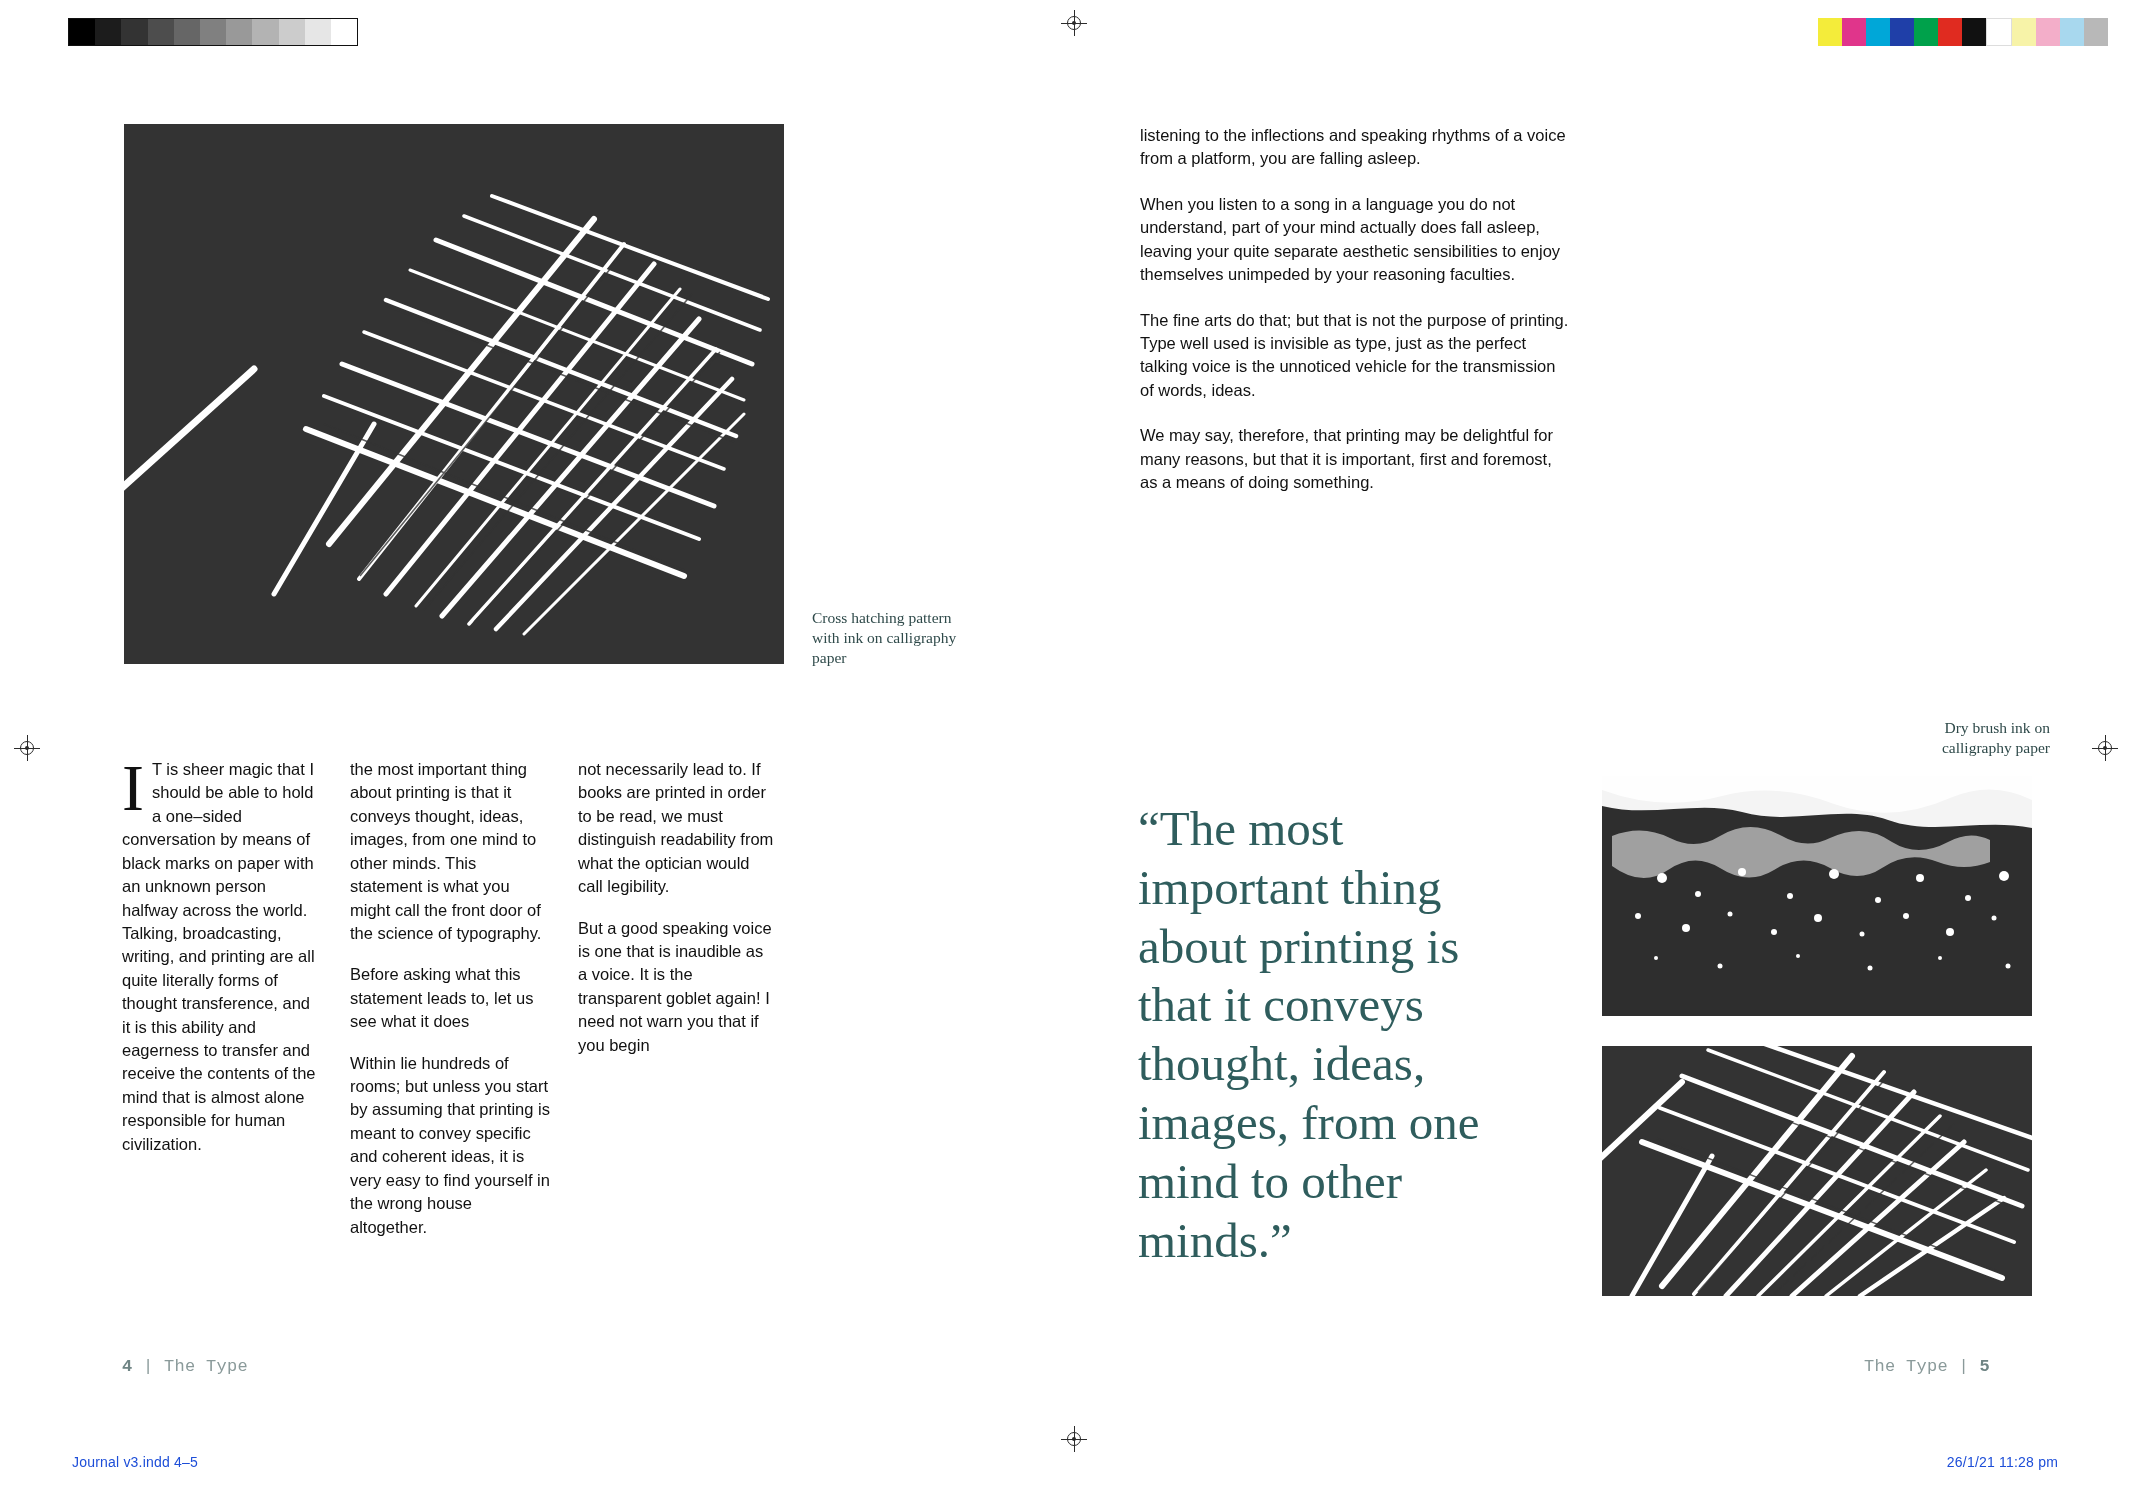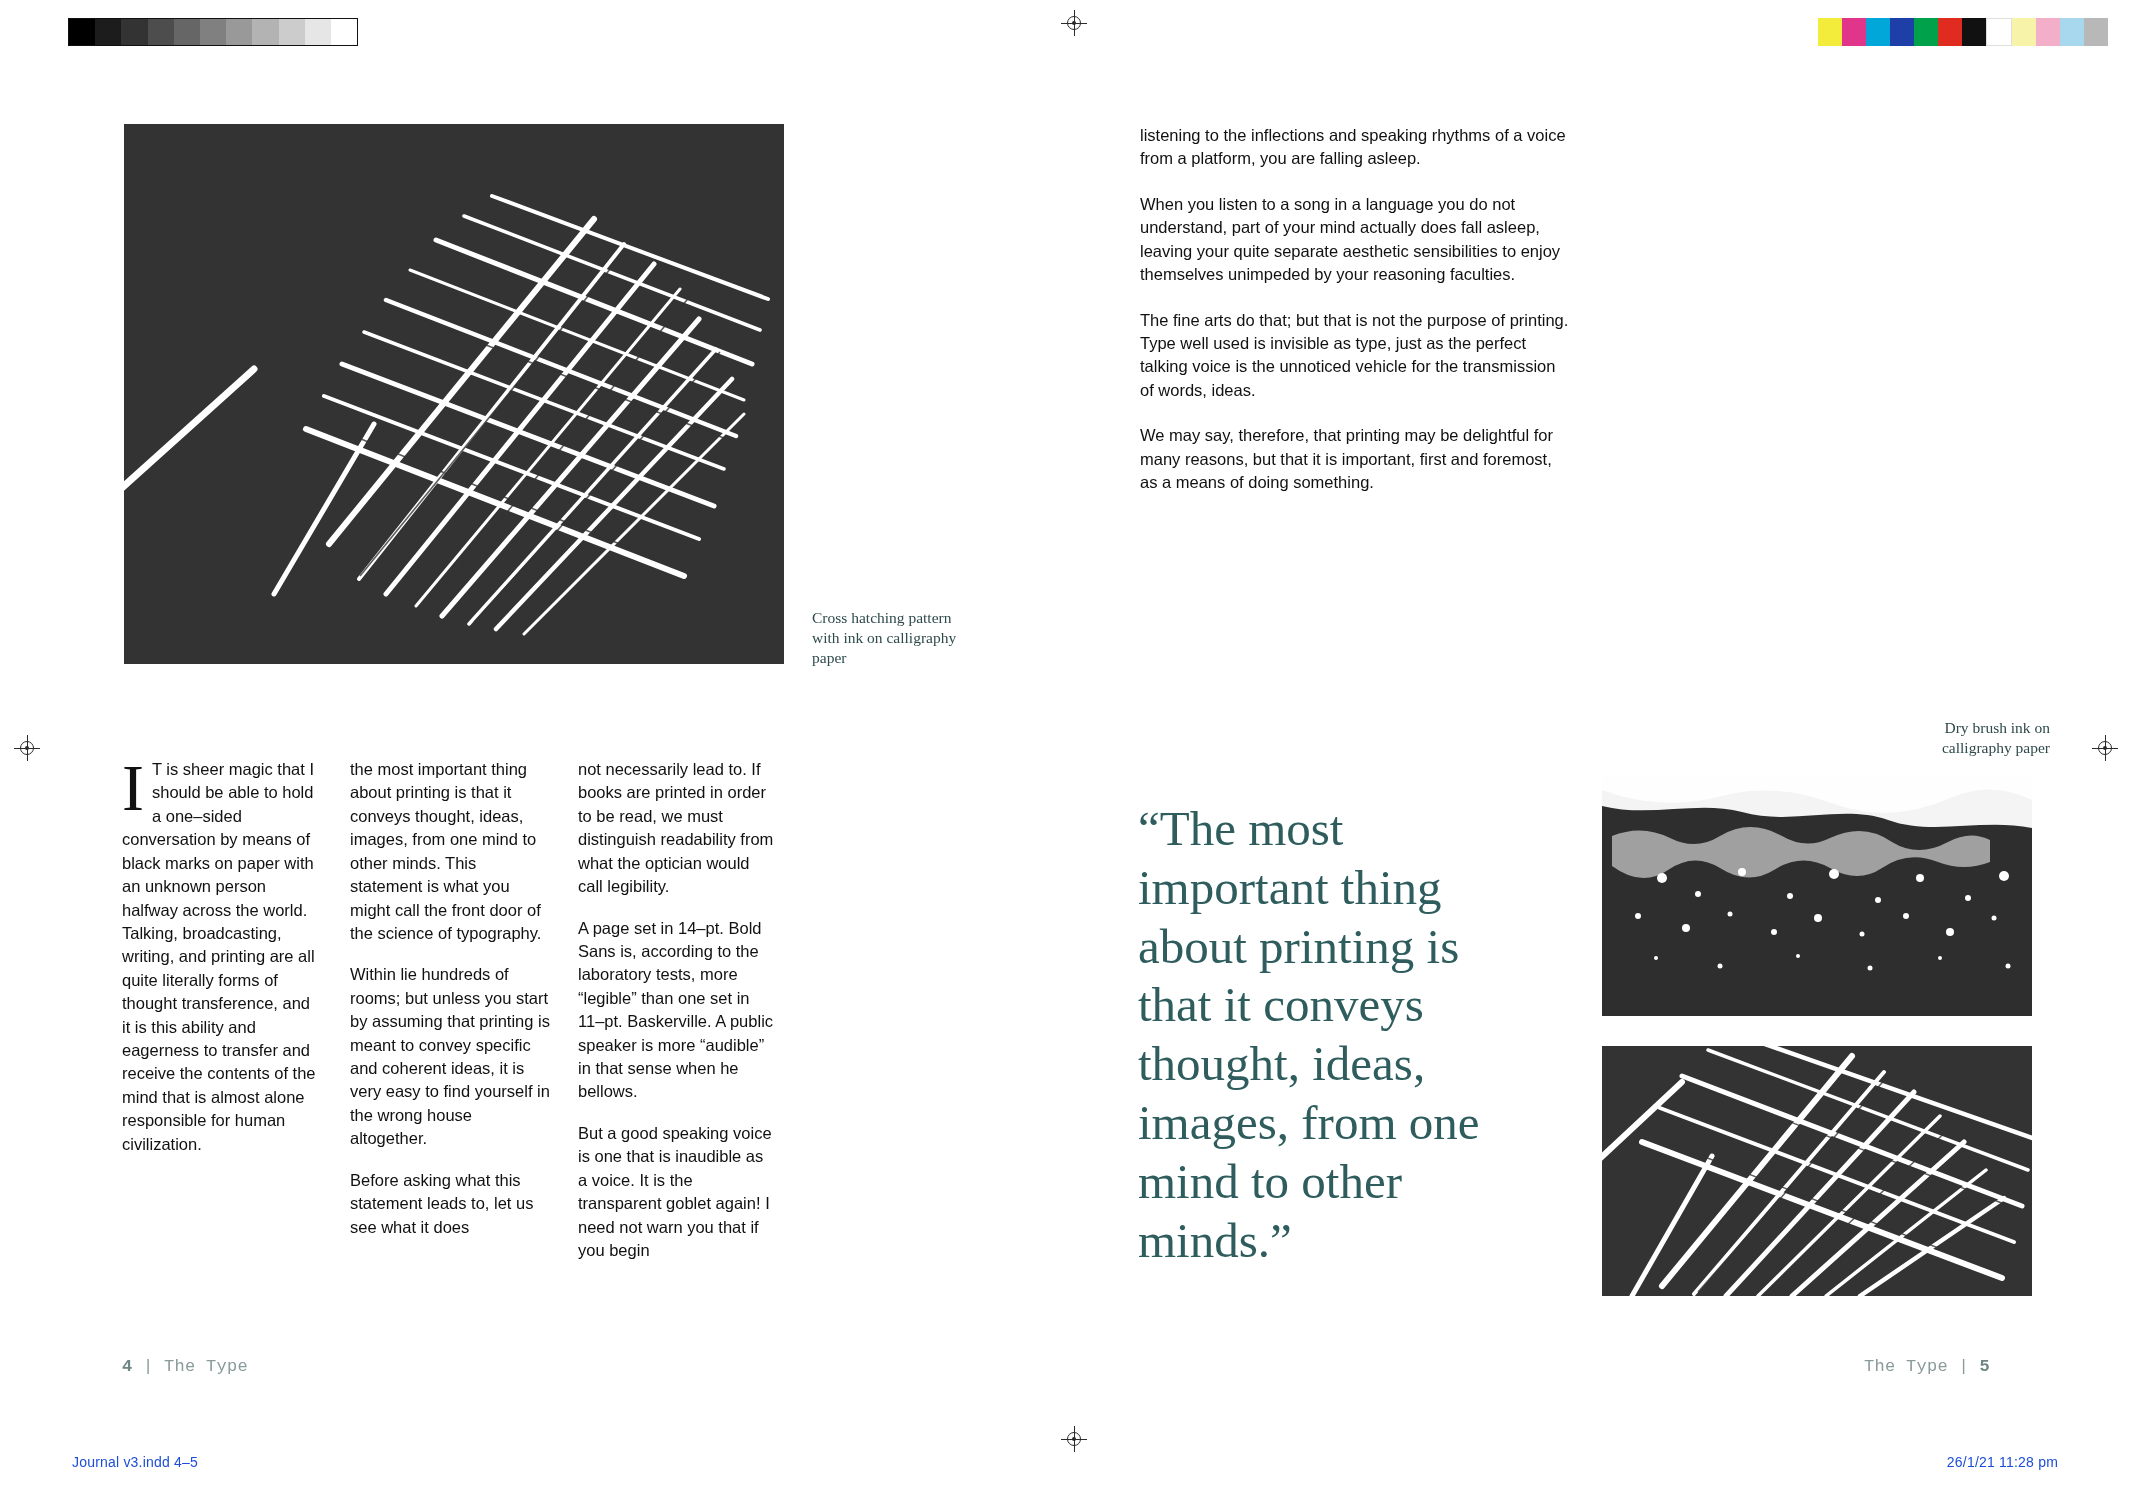--- a/index.html
+++ b/index.html
@@ -273,27 +273,26 @@
   </div>
 
   <div class="caption caption-hero">Cross hatching pattern with ink on calligraphy paper</div>
 
   <div class="col col-1">
     <p><span class="dropcap">I</span><span>T is sheer magic that I should be able to hold a one–sided conversation by means of black marks on paper with an unknown person halfway across the world. Talking, broadcasting, writing, and printing are all quite literally forms of thought transference, and it is this ability and eagerness to transfer and receive the contents of the mind that is almost alone responsible for human civilization.</span></p>
   </div>
 
   <div class="col col-2">
     <p>the most important thing about printing is that it conveys thought, ideas, images, from one mind to other minds. This statement is what you might call the front door of the science of typography.</p>
+    <p>Before asking what this statement leads to, let us see what it does</p>
     <p>Within lie hundreds of rooms; but unless you start by assuming that printing is meant to convey specific and coherent ideas, it is very easy to find yourself in the wrong house altogether.</p>
-    <p>Before asking what this statement leads to, let us see what it does</p>
   </div>
 
   <div class="col col-3">
     <p>not necessarily lead to. If books are printed in order to be read, we must distinguish readability from what the optician would call legibility.</p>
-    <p>A page set in 14–pt. Bold Sans is, according to the laboratory tests, more “legible” than one set in 11–pt. Baskerville. A public speaker is more “audible” in that sense when he bellows.</p>
     <p>But a good speaking voice is one that is inaudible as a voice. It is the transparent goblet again! I need not warn you that if you begin</p>
   </div>
 
   <div class="folio folio-left">
     <b>4</b>
     <span>|</span>
     <span>The Type</span>
   </div>
 
   <div class="col-right">

